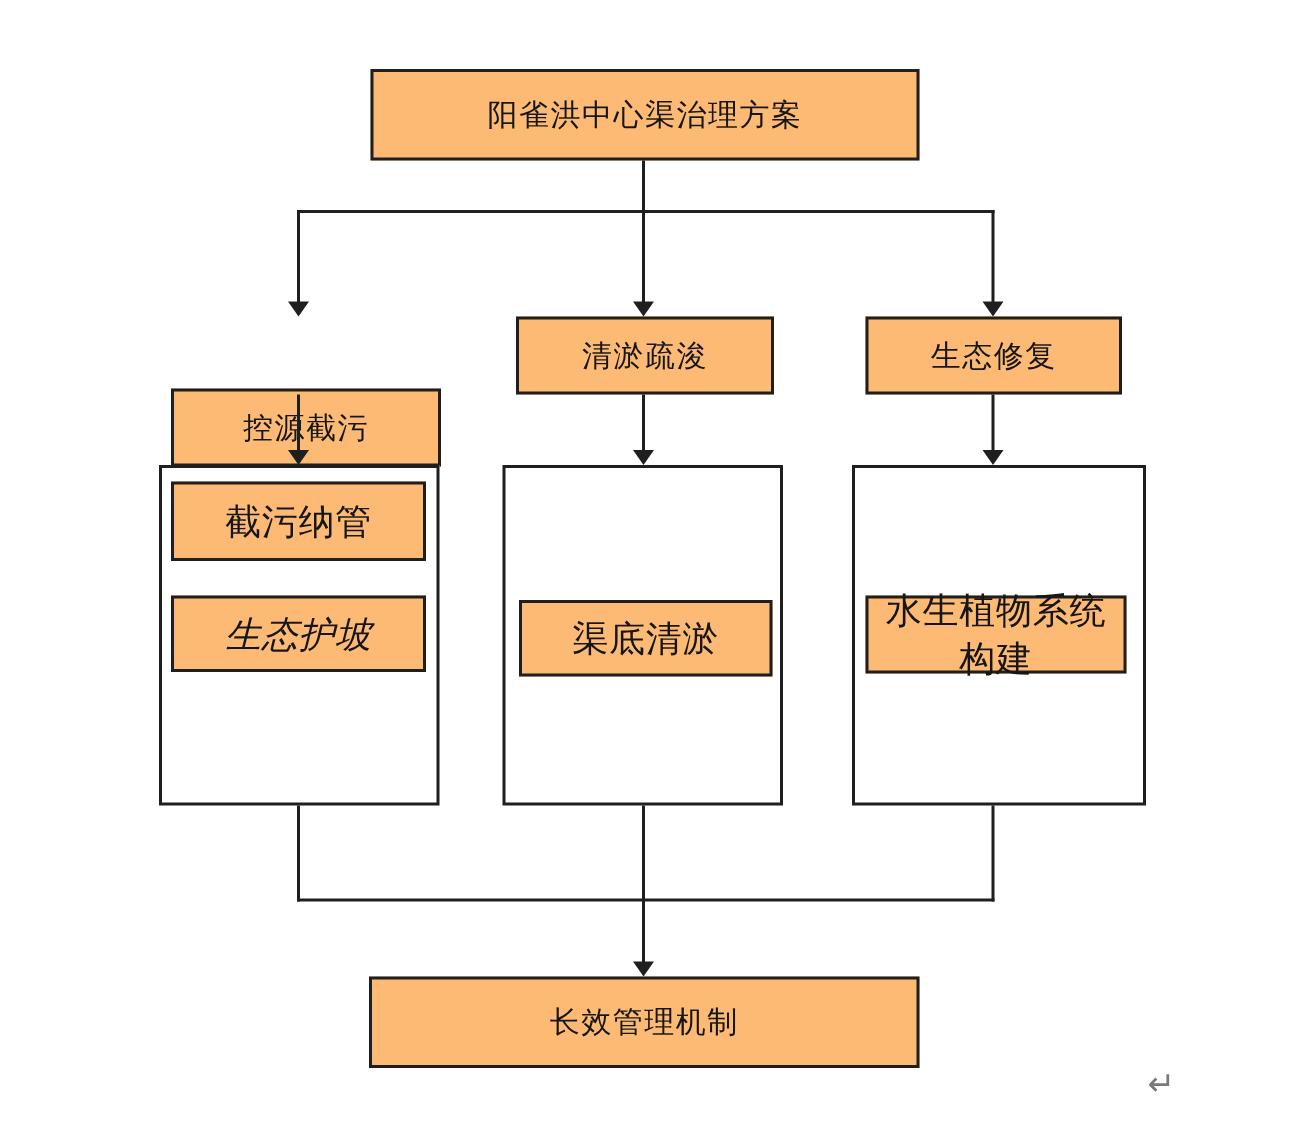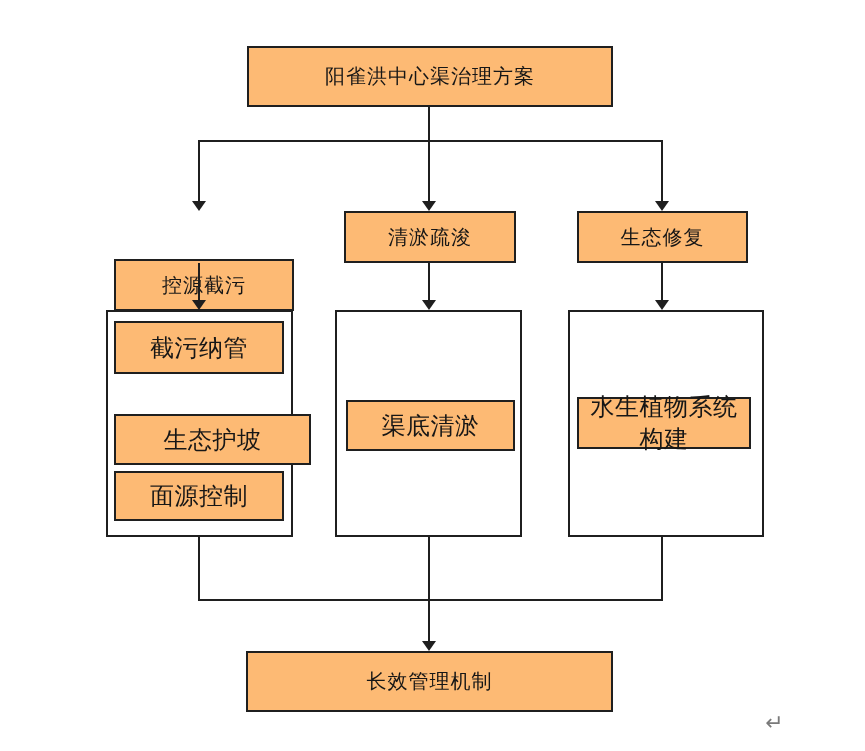--- a/index.html
+++ b/index.html
@@ -62,22 +62,21 @@
   <div class="arrow-down" style="left:422px; top:300px;"></div>
 
   <div class="vline" style="left:661px; top:263px; height:38px;"></div>
   <div class="arrow-down" style="left:655px; top:300px;"></div>
 
   <div class="container-box" style="left:106px; top:310px; width:187px; height:227px;"></div>
   <div class="container-box" style="left:335px; top:310px; width:187px; height:227px;"></div>
   <div class="container-box" style="left:568px; top:310px; width:196px; height:227px;"></div>
 
   <div class="node sub" style="left:114px; top:321px; width:170px; height:53px;">截污纳管</div>
-  <div class="node sub" style="left:114px; top:414px; width:197px; height:51px;">生态护坡</div>
-  <div class="node sub" style="left:114px; top:471px; width:170px; height:50px;">面源控制</div>
+  <div class="node sub" style="left:114px; top:397px; width:170px; height:51px;font-style:italic;">生态护坡</div>
 
   <div class="node sub" style="left:346px; top:400px; width:169px; height:51px;">渠底清淤</div>
 
   <div class="node sub" style="left:577px; top:397px; width:174px; height:52px;">水生植物系统构建</div>
 
   <div class="vline" style="left:198px; top:537px; height:64px;"></div>
   <div class="vline" style="left:661px; top:537px; height:64px;"></div>
   <div class="hline" style="left:198px; top:599px; width:465px;"></div>
   <div class="vline" style="left:428px; top:537px; height:105px;"></div>
   <div class="arrow-down" style="left:422px; top:641px;"></div>

